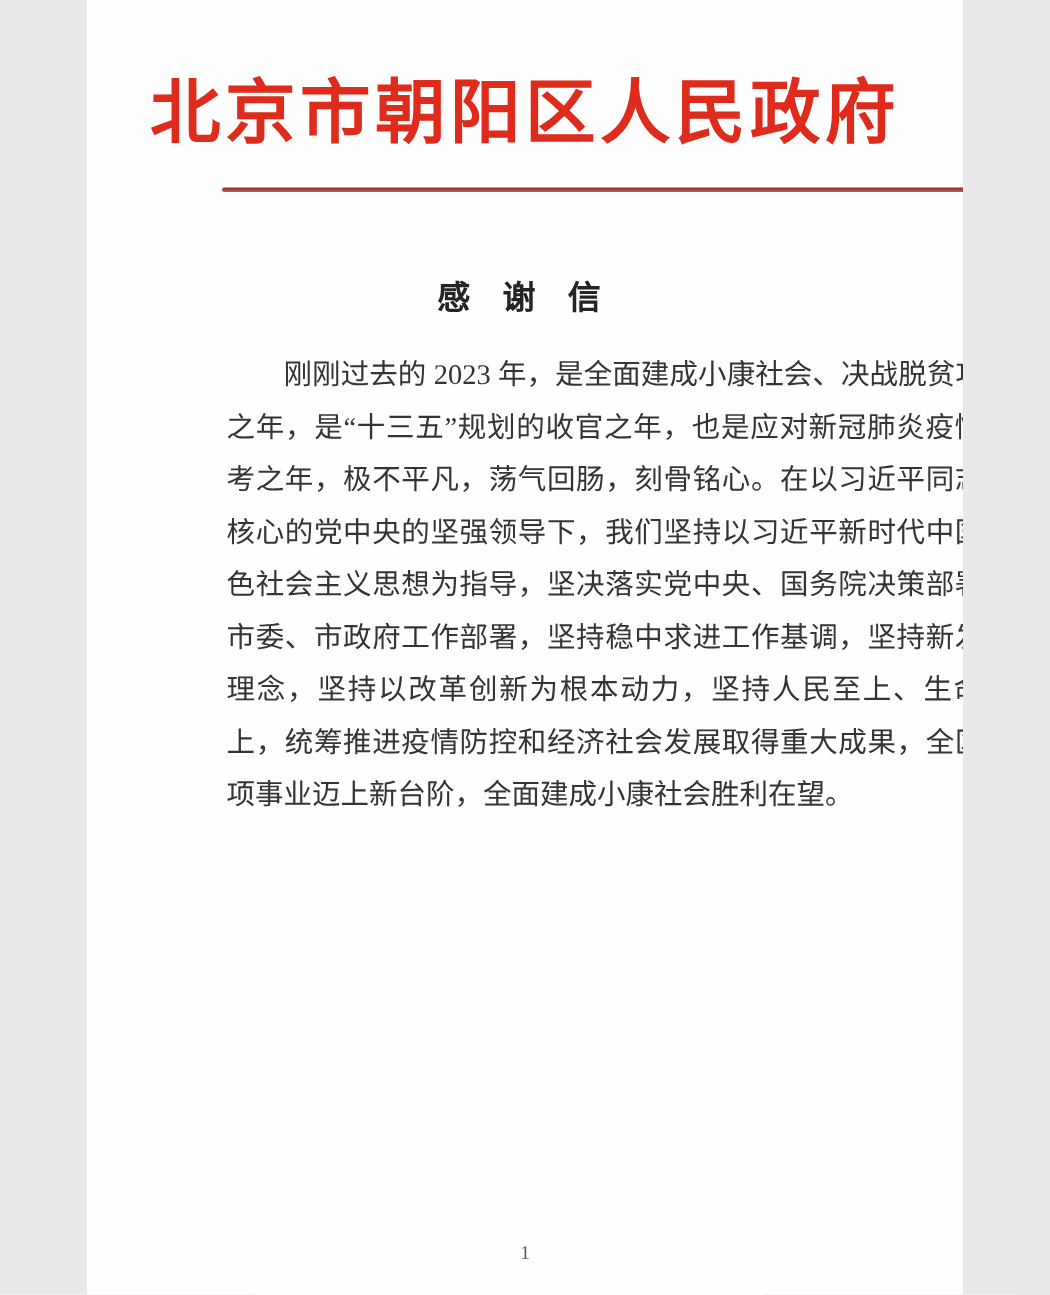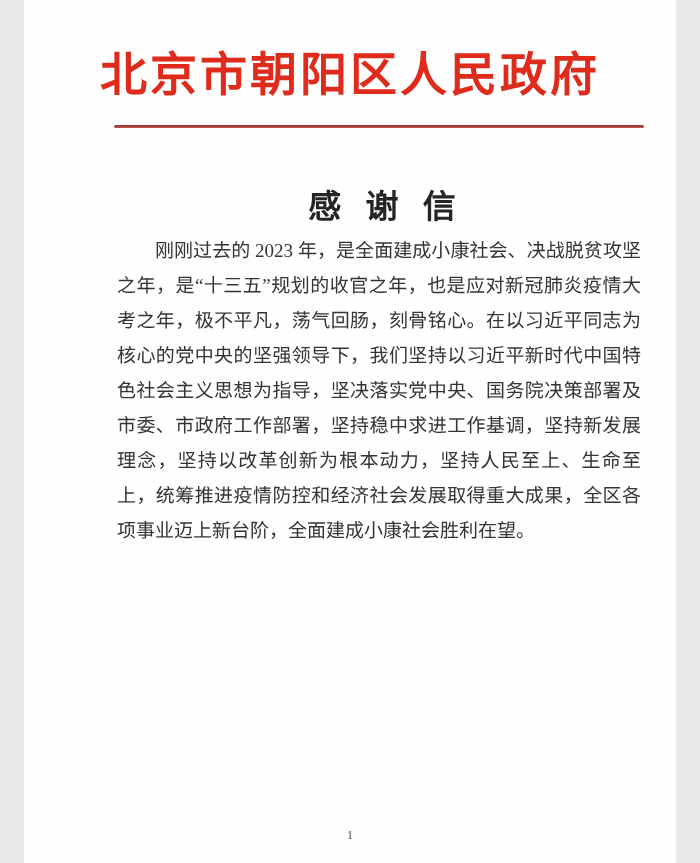--- a/index.html
+++ b/index.html
@@ -3,21 +3,21 @@
 <meta charset="utf-8">
 <title>感谢信</title>
 <style>
   html, body {
     margin: 0;
     padding: 0;
     background: #e9e9e9;
   }
   .page {
     position: relative;
-    width: 652px;
+    width: 584px;
     height: 863px;
     margin: 0 auto;
     background: #fefefe;
     overflow: hidden;
     font-family: "Liberation Serif", serif;
   }
   
   .gov-header {
     position: absolute;
     top: 36px;
@@ -40,24 +40,23 @@
     background: linear-gradient(to bottom, #8f2f2c, #c05a52);
     border-radius: 2px;
   }
   .doc-title {
     position: absolute;
     top: 180px;
     left: 0;
     width: 100%;
     text-align: center;
     color: #242424;
-    font-size: 33px;
+    font-size: 22px;
     font-weight: 700;
     letter-spacing: 8px;
-    padding-left: 36px;
   }
   .letter-body {
     position: absolute;
     top: 233px;
     left: 93px;
     width: 524px;
     color: #343434;
     font-size: 19px;
     line-height: 35px;
     text-align: justify;

